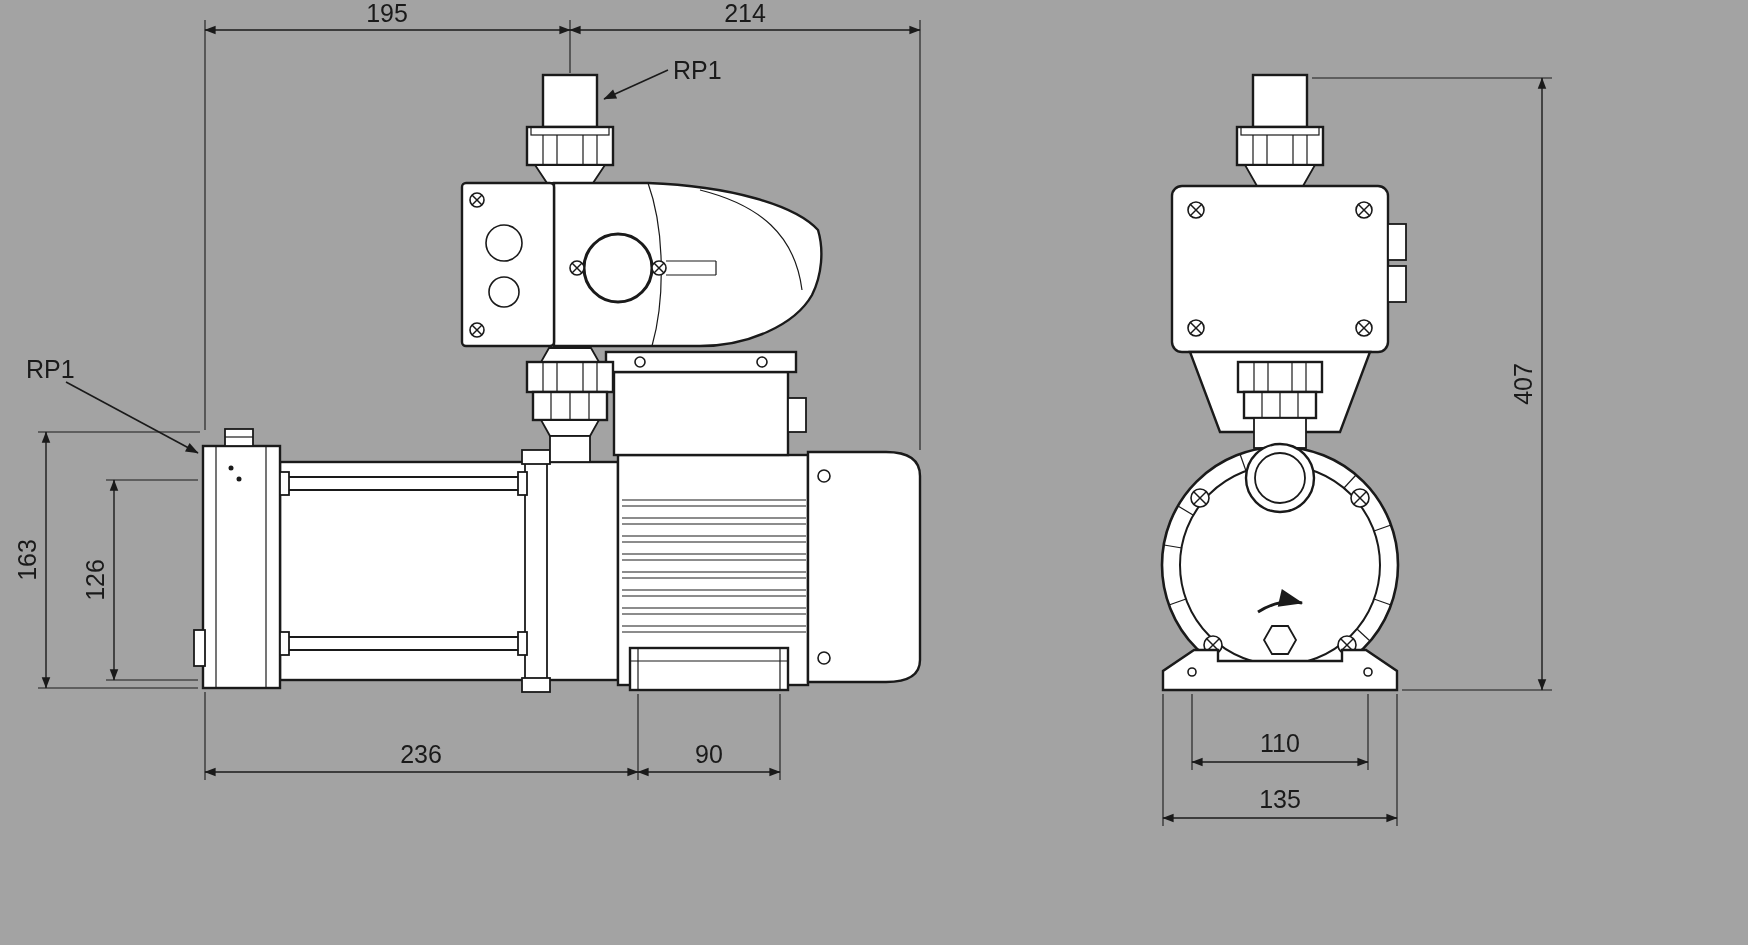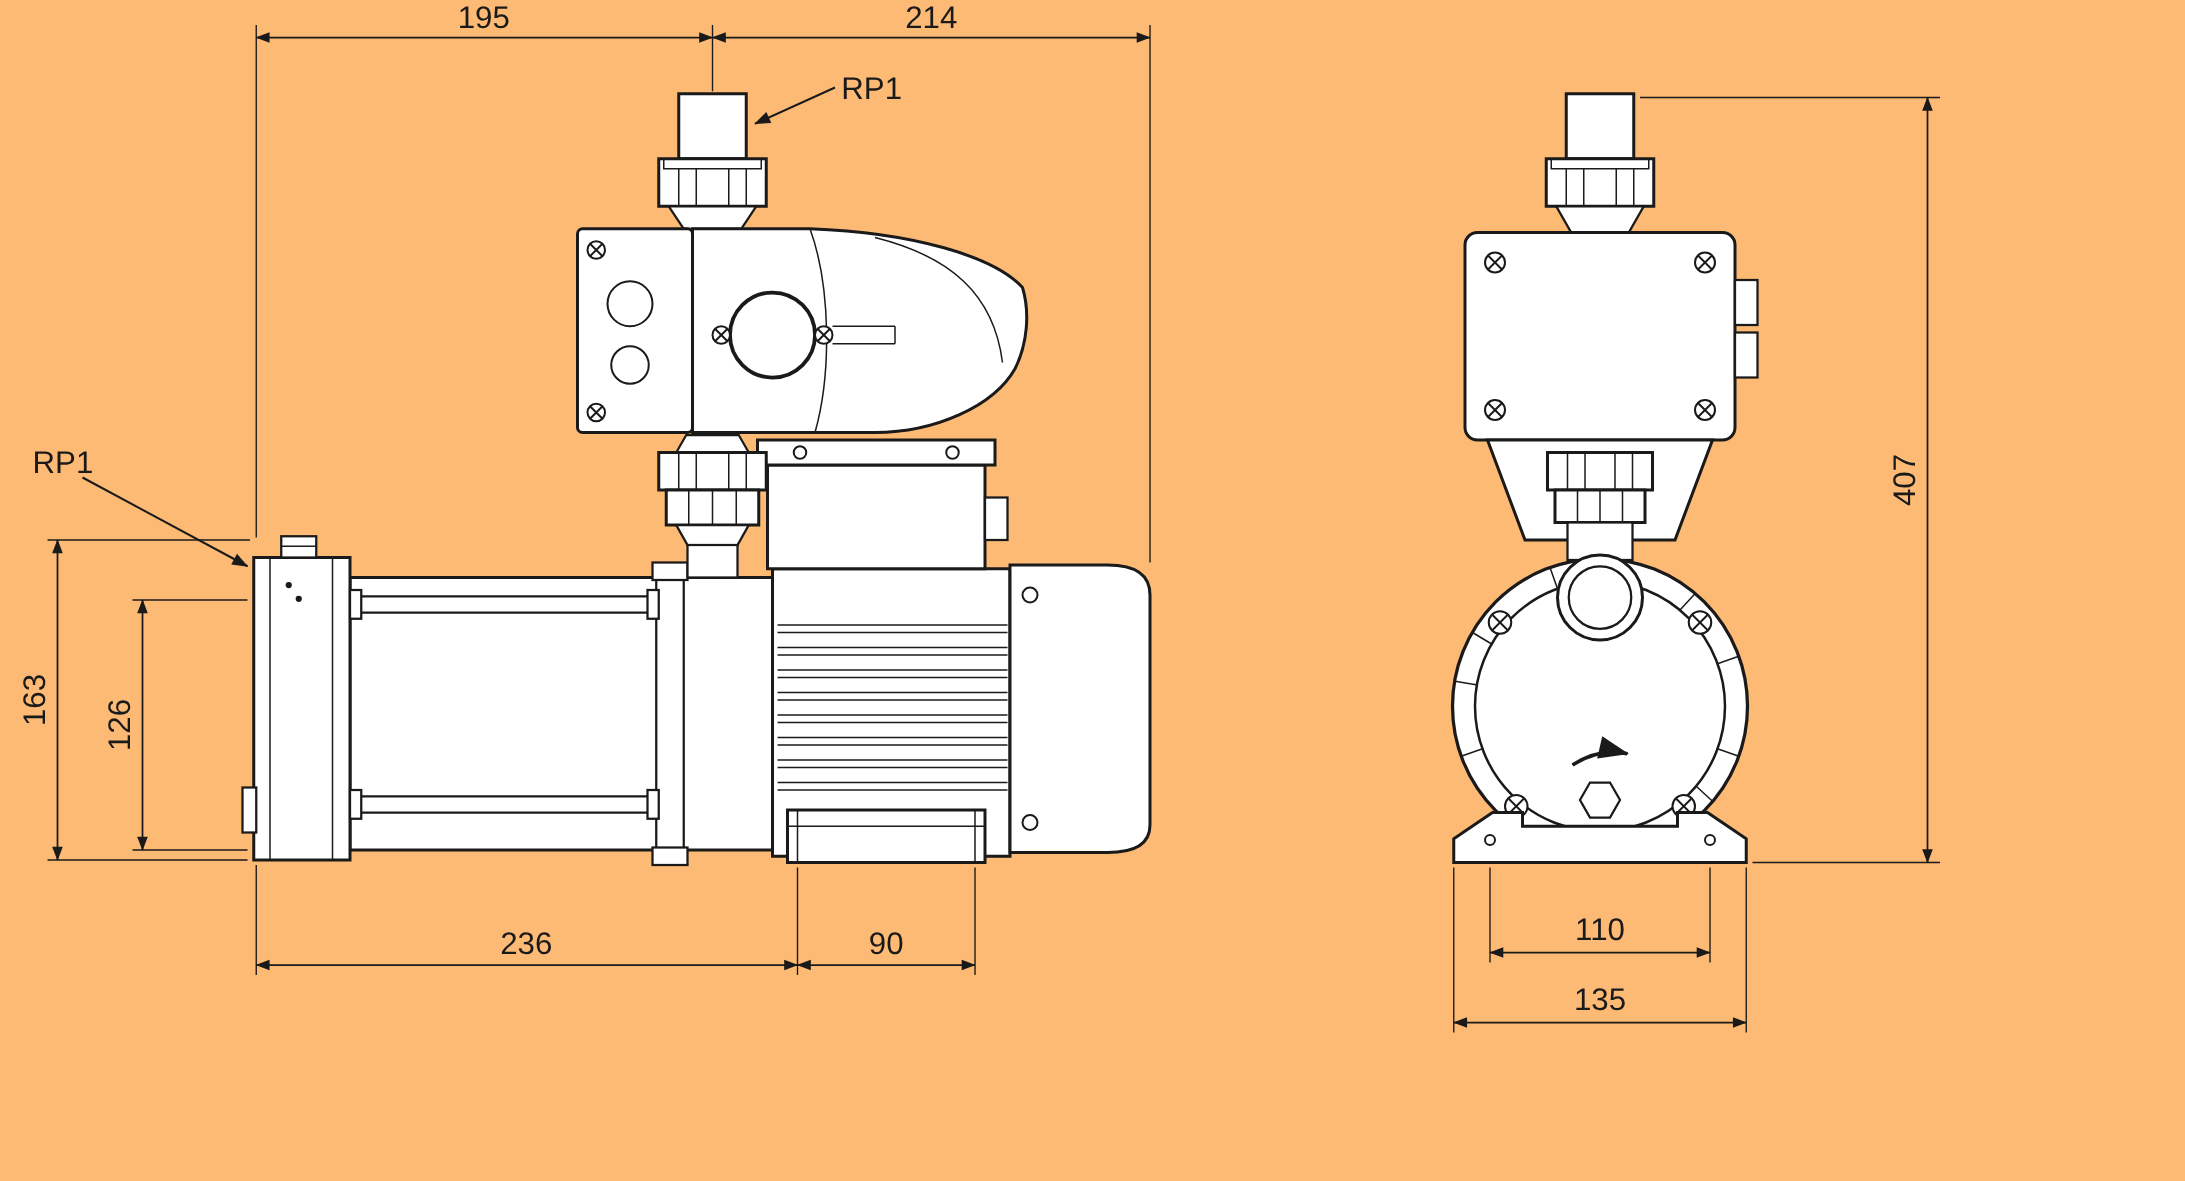--- a/index.html
+++ b/index.html
@@ -1,16 +1,16 @@
 <!DOCTYPE html>
 <html><head>
 <meta charset="utf-8">
 <style>
   html,body{margin:0;padding:0;background:#ffffff;}
-  .stage{position:relative;width:1748px;height:945px;background:#fdba74;overflow:hidden;}
+  .stage{position:relative;width:1748px;height:945px;background:#a3a3a3;overflow:hidden;}
   svg{display:block;}
   svg text{font-family:"Liberation Sans", sans-serif;font-size:25px;fill:#1a1a1a;}
   .out{stroke:#1a1a1a;stroke-width:2.4;fill:#ffffff;}
   .out2{stroke:#1a1a1a;stroke-width:1.8;fill:#ffffff;}
   .ln{stroke:#1a1a1a;stroke-width:1.8;fill:none;}
   .thin{stroke:#1a1a1a;stroke-width:1.2;fill:none;}
   .dim{stroke:#1a1a1a;stroke-width:1.4;fill:none;}
   .ext{stroke:#1a1a1a;stroke-width:1.1;fill:none;}
   .ldr{stroke:#1a1a1a;stroke-width:1.6;fill:none;}
   .scr{stroke:#1a1a1a;stroke-width:1.6;fill:#ffffff;}

